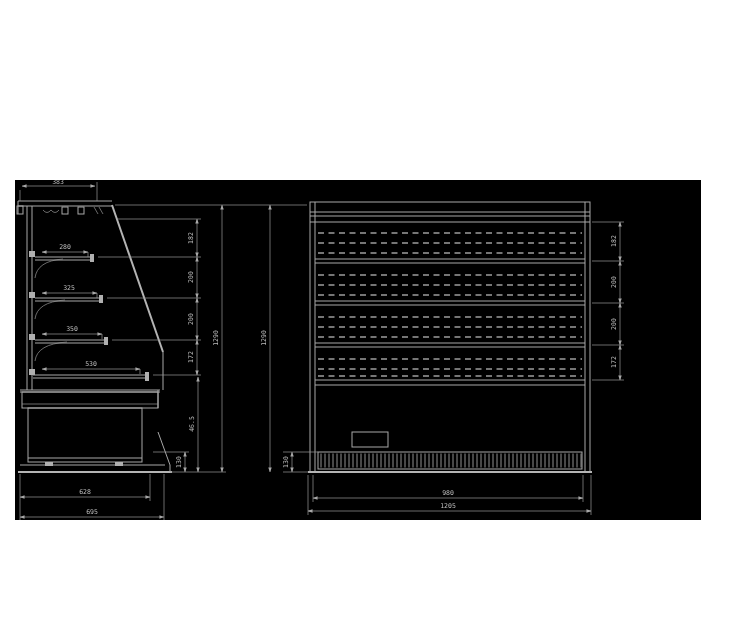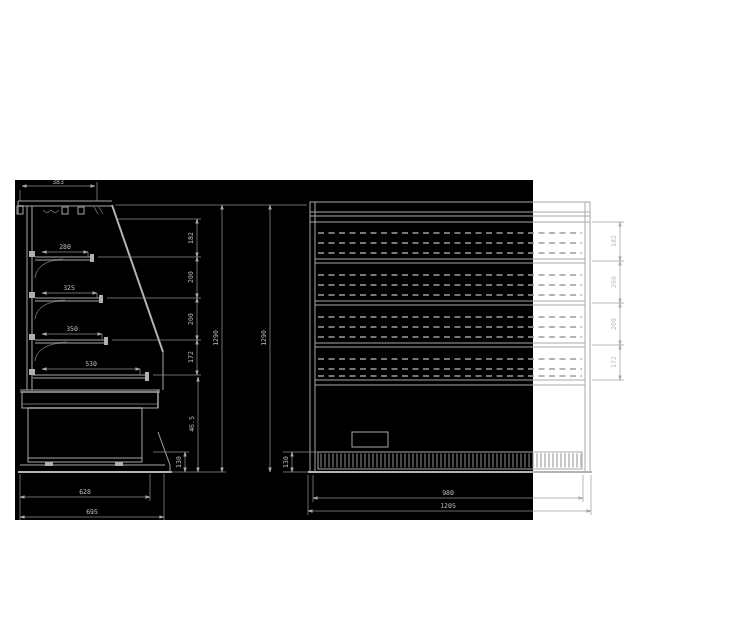--- a/index.html
+++ b/index.html
@@ -1,21 +1,21 @@
 <!DOCTYPE html>
 <html><head>
 <meta charset="utf-8">
 <style>
   html,body{margin:0;padding:0;}
   body{
     width:736px;height:618px;position:relative;background:#ffffff;
     font-family:"DejaVu Sans", sans-serif;overflow:hidden;
   }
   .sheet{
-    position:absolute;left:15px;top:180px;width:518px;height:340px;
+    position:absolute;left:15px;top:180px;width:686px;height:340px;
     background:#000000;
   }
   svg{display:block;}
   .ln{stroke:#a8a8a8;stroke-width:1;fill:none;}
   .thin{stroke:#989898;stroke-width:.7;fill:none;}
   .thick{stroke:#b4b4b4;stroke-width:2;fill:none;}
   .dash{stroke:#9d9d9d;stroke-width:1.3;fill:none;stroke-dasharray:6 4.5;}
   .cap{fill:#b0b0b0;stroke:none;}
   .dimtxt{
     fill:#bdbdbd;stroke:none;

